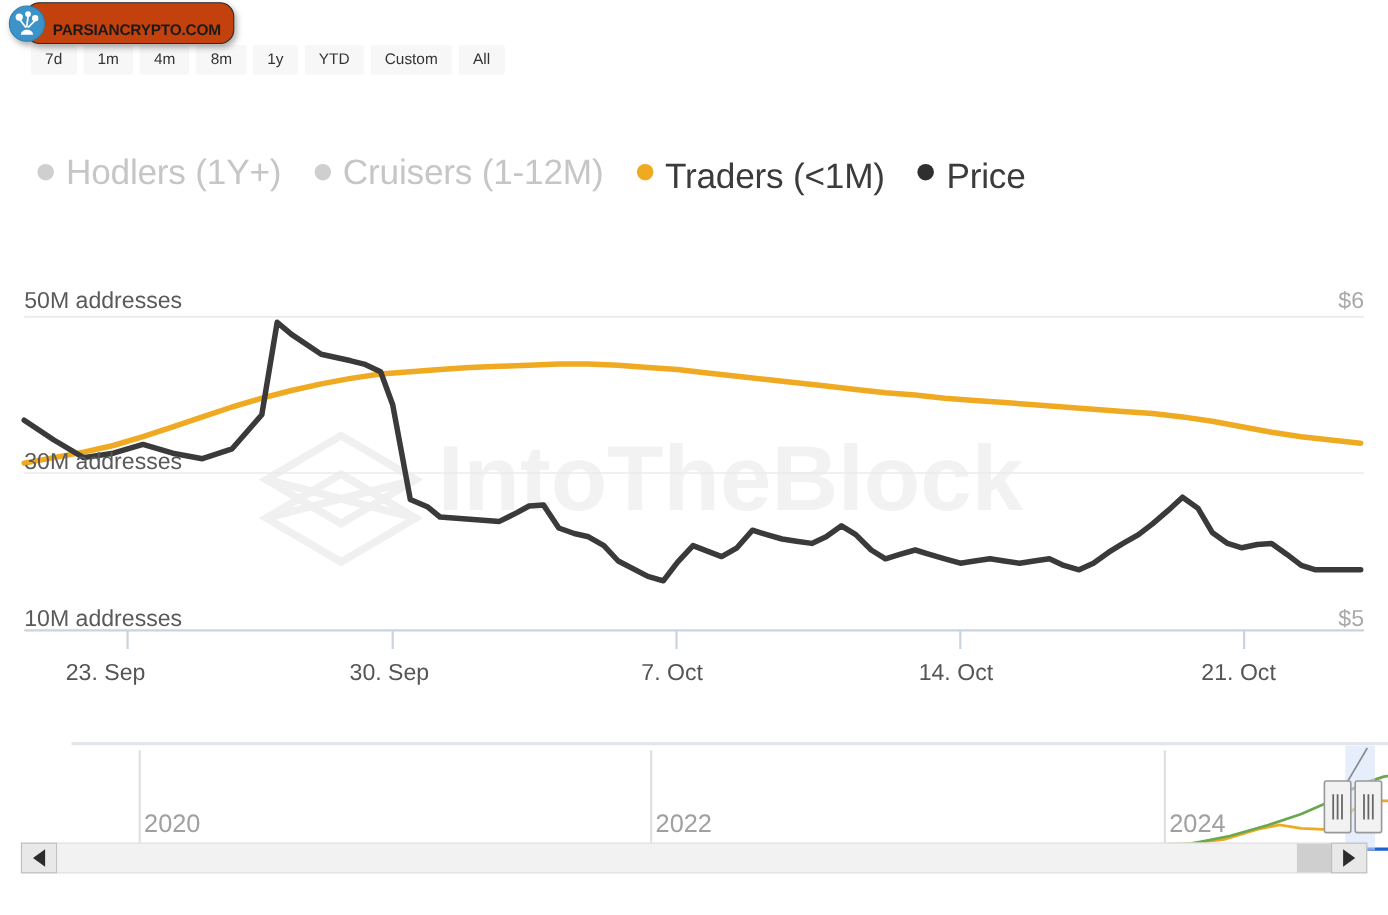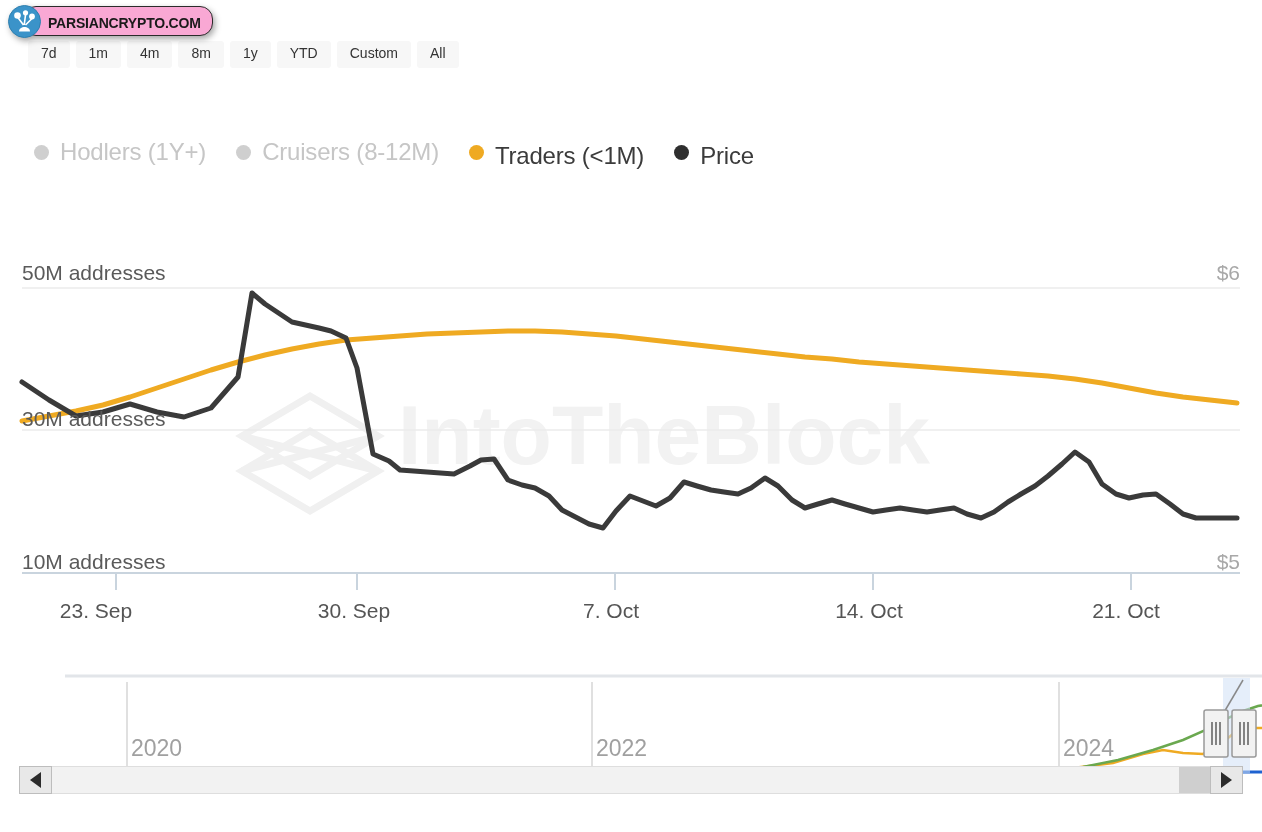--- a/index.html
+++ b/index.html
@@ -23,24 +23,24 @@
     height: 30px;
     display: flex;
     align-items: center;
     z-index: 50;
     filter: drop-shadow(2px 3px 3px rgba(0,0,0,0.35));
   }
   #wm-pill {
     height: 24px;
     border: 1.5px solid #2b2b2b;
     border-radius: 13px;
-    background: #f9a8d4;
-    display: flex;
-    align-items: center;
-    padding: 4px 11px 0 24px;
+    background: #c2410c;
+    display: flex;
+    align-items: center;
+    padding: 12px 11px 0 24px;
     margin-left: -18px;
   }
   #wm-pill-text {
     font-family: "Liberation Sans", sans-serif;
     font-size: 14px;
     font-weight: bold;
     letter-spacing: -0.2px;
     color: #1a1a1a;
     white-space: nowrap;
   }
@@ -95,21 +95,21 @@
     white-space: nowrap;
   }
   .legend-dot {
     width: 15px;
     height: 15px;
     border-radius: 50%;
     flex: 0 0 auto;
   }
   .legend-label {
     font-family: "Liberation Sans", sans-serif;
-    font-size: 24px;
+    font-size: 32px;
     letter-spacing: -0.2px;
   }
   .legend-item.off .legend-label { color: #c6c6c6; }
   .legend-item.on  .legend-label { color: #3b3b3b; margin-top: 8px; }
 
   
   #chart-wrap {
     position: absolute;
     left: 0;
     top: 246px;
@@ -223,21 +223,21 @@
   <button class="range-btn">All</button>
 </div>
 
 <div id="legend">
   <div class="legend-item off">
     <span class="legend-dot" style="background:#cfcfcf"></span>
     <span class="legend-label">Hodlers (1Y+)</span>
   </div>
   <div class="legend-item off">
     <span class="legend-dot" style="background:#cfcfcf"></span>
-    <span class="legend-label">Cruisers (8-12M)</span>
+    <span class="legend-label">Cruisers (1-12M)</span>
   </div>
   <div class="legend-item on">
     <span class="legend-dot" style="background:#efaa22"></span>
     <span class="legend-label">Traders (&lt;1M)</span>
   </div>
   <div class="legend-item on">
     <span class="legend-dot" style="background:#2f2f2f"></span>
     <span class="legend-label">Price</span>
   </div>
 </div>

